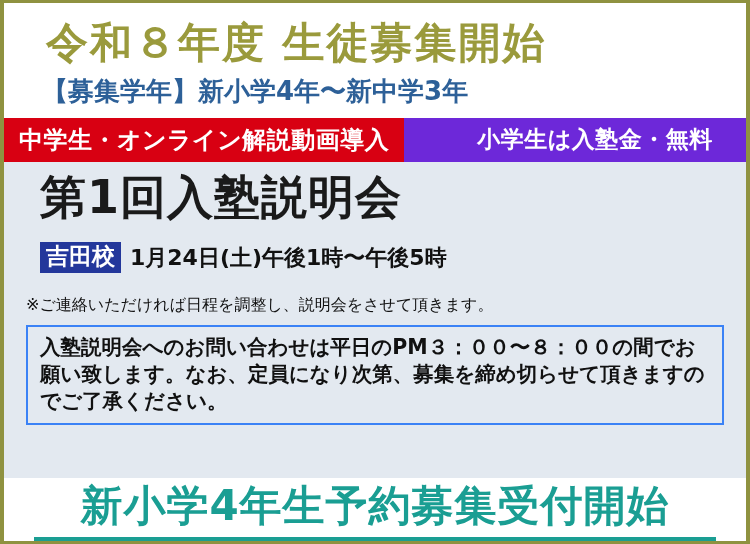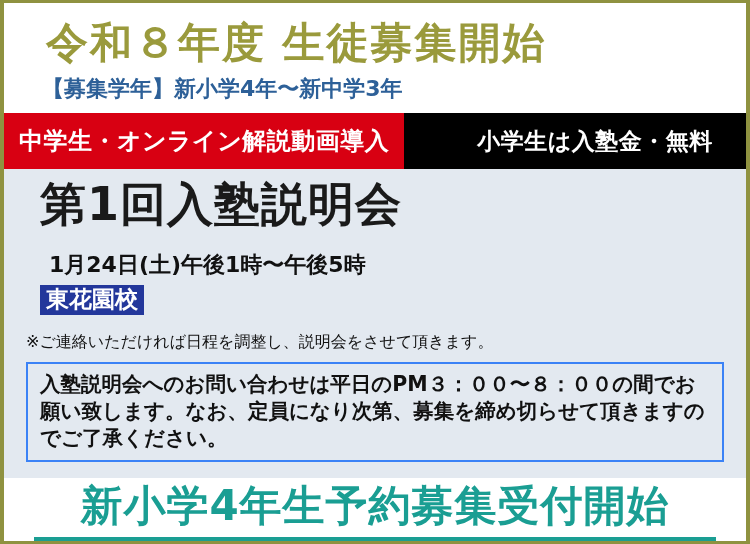--- a/index.html
+++ b/index.html
@@ -30,42 +30,42 @@
     color:#9a9a3c;
     font-size:42px;
     font-weight:bold;
     letter-spacing:2px;
     line-height:1.05;
     margin:6px 0 0 42px;
     white-space:nowrap;
   }
   .subheadline{
     color:#2d6098;
-    font-size:22px;
+    font-size:26px;
     font-weight:bold;
     letter-spacing:0px;
     line-height:1.1;
     margin:12px 0 6px 38px;
     white-space:nowrap;
   }
 
   
   .ribbon{
     display:flex;
-    height:56px;
+    height:44px;
     flex:0 0 auto;
     width:100%;
   }
   .ribbon-red{
     background:#d80012;
     width:57%;
     display:flex;align-items:center;justify-content:center;
   }
   .ribbon-blue{
-    background:#000000;
+    background:#6d28d9;
     width:43%;
     display:flex;align-items:center;justify-content:center;padding-left:40px;
   }
   .ribbon-text{
     color:#ffffff;
     font-size:24px;
     font-weight:bold;
     letter-spacing:0.5px;
     white-space:nowrap;
   }
@@ -178,24 +178,24 @@
       <span class="ribbon-text">小学生は入塾金・無料</span>
     </div>
   </div>
 
   <div class="body-block">
 
     <div class="main-title">第1回入塾説明会</div>
 
     <div class="session-rows">
       <div class="session-row">
+        <span class="chip">吉田校</span>
         <span class="session-date">1月24日(土)午後1時〜午後5時</span>
       </div>
       <div class="session-row wide">
-        <span class="chip">東花園校</span>
       </div>
     </div>
 
     <div class="note-line">※ご連絡いただければ日程を調整し、説明会をさせて頂きます。</div>
 
     <div class="info-box">
       <div class="info-text">入塾説明会へのお問い合わせは平日のPM３：００〜８：００の間でお願い致します。なお、定員になり次第、募集を締め切らせて頂きますのでご了承ください。</div>
     </div>
 
   </div>

